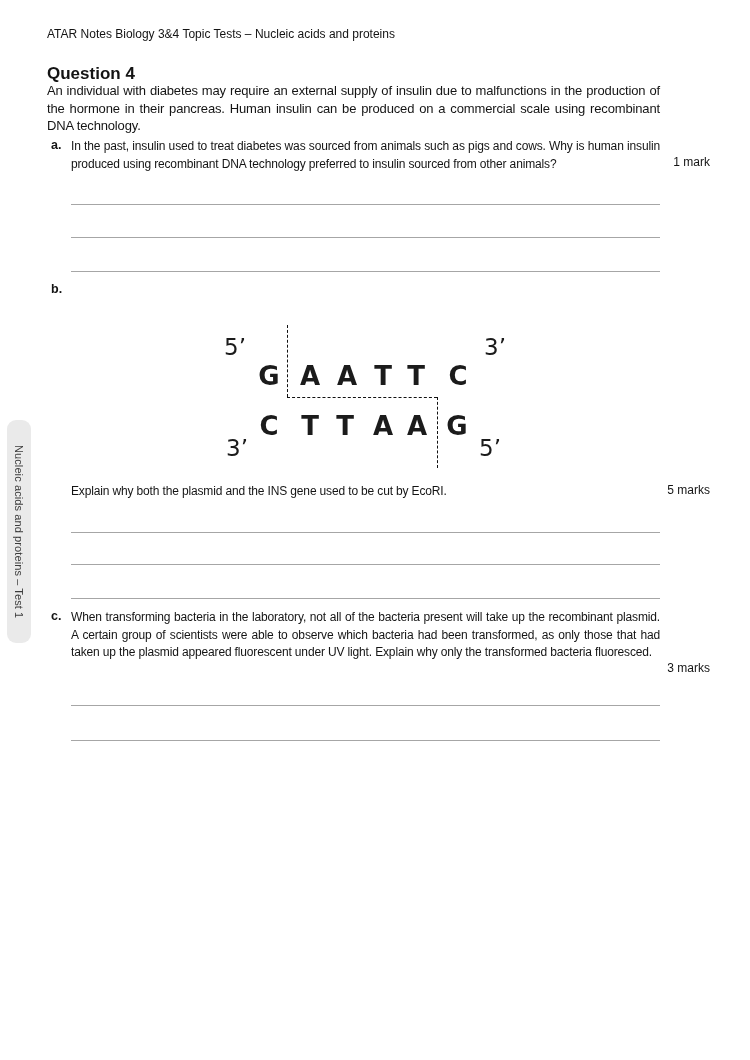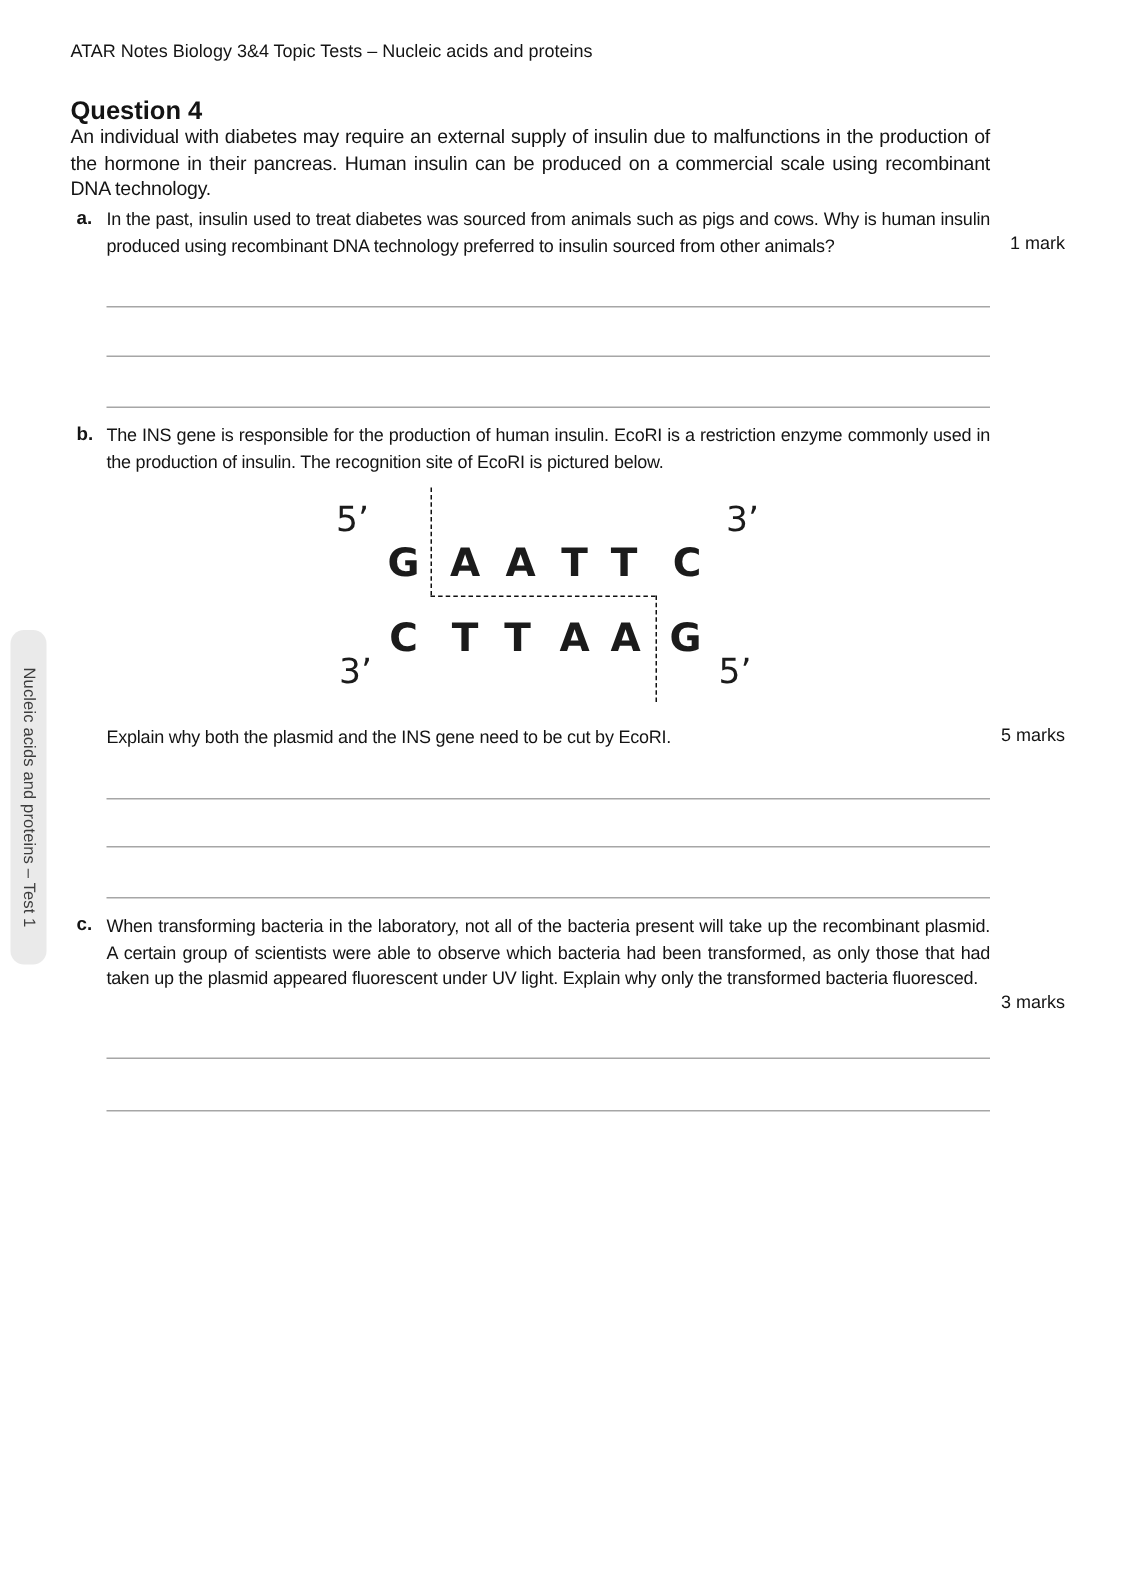--- a/index.html
+++ b/index.html
@@ -77,21 +77,20 @@
     <div class="part-label">a.</div>
     <div class="part-text">In the past, insulin used to treat diabetes was sourced from animals such as pigs and cows. Why is human insulin produced using recombinant DNA technology preferred to insulin sourced from other animals?</div>
     <div class="marks marks-a">1 mark</div>
     <div class="answer-line" style="top:66px"></div>
     <div class="answer-line" style="top:99px"></div>
     <div class="answer-line" style="top:133px"></div>
   </div>
 
   <div class="part part-b">
     <div class="part-label">b.</div>
-    <div class="part-text">The INS gene is responsible for the production of human insulin. EcoRI is a restriction enzyme commonly used in the production of insulin. The recognition site of EcoRI is pictured below.</div>
 
     <div class="diagram">
       <div class="cut-v1"></div>
       <div class="cut-h"></div>
       <div class="cut-v2"></div>
 
       <div class="dna-end" style="left:35px;  top:9px">5’</div>
       <div class="dna-end" style="left:295px; top:9px">3’</div>
       <div class="dna-end" style="left:37px;  top:110px">3’</div>
       <div class="dna-end" style="left:290px; top:110px">5’</div>
@@ -104,21 +103,21 @@
       <div class="dna-letter dna-top" style="left:258px">C</div>
 
       <div class="dna-letter dna-bot" style="left:69px">C</div>
       <div class="dna-letter dna-bot" style="left:110px">T</div>
       <div class="dna-letter dna-bot" style="left:145px">T</div>
       <div class="dna-letter dna-bot" style="left:183px">A</div>
       <div class="dna-letter dna-bot" style="left:217px">A</div>
       <div class="dna-letter dna-bot" style="left:257px">G</div>
     </div>
 
-    <div class="b-question">Explain why both the plasmid and the INS gene need to be cut by EcoRI.</div>
+    <div class="b-question">Explain why both the plasmid and the INS gene used to be cut by EcoRI.</div>
     <div class="marks marks-b">5 marks</div>
     <div class="answer-line" style="top:250px"></div>
     <div class="answer-line" style="top:282px"></div>
     <div class="answer-line" style="top:316px"></div>
   </div>
 
   <div class="part part-c">
     <div class="part-label">c.</div>
     <div class="part-text">When transforming bacteria in the laboratory, not all of the bacteria present will take up the recombinant plasmid. A certain group of scientists were able to observe which bacteria had been transformed, as only those that had taken up the plasmid appeared fluorescent under UV light. Explain why only the transformed bacteria fluoresced.</div>
     <div class="marks marks-c">3 marks</div>

